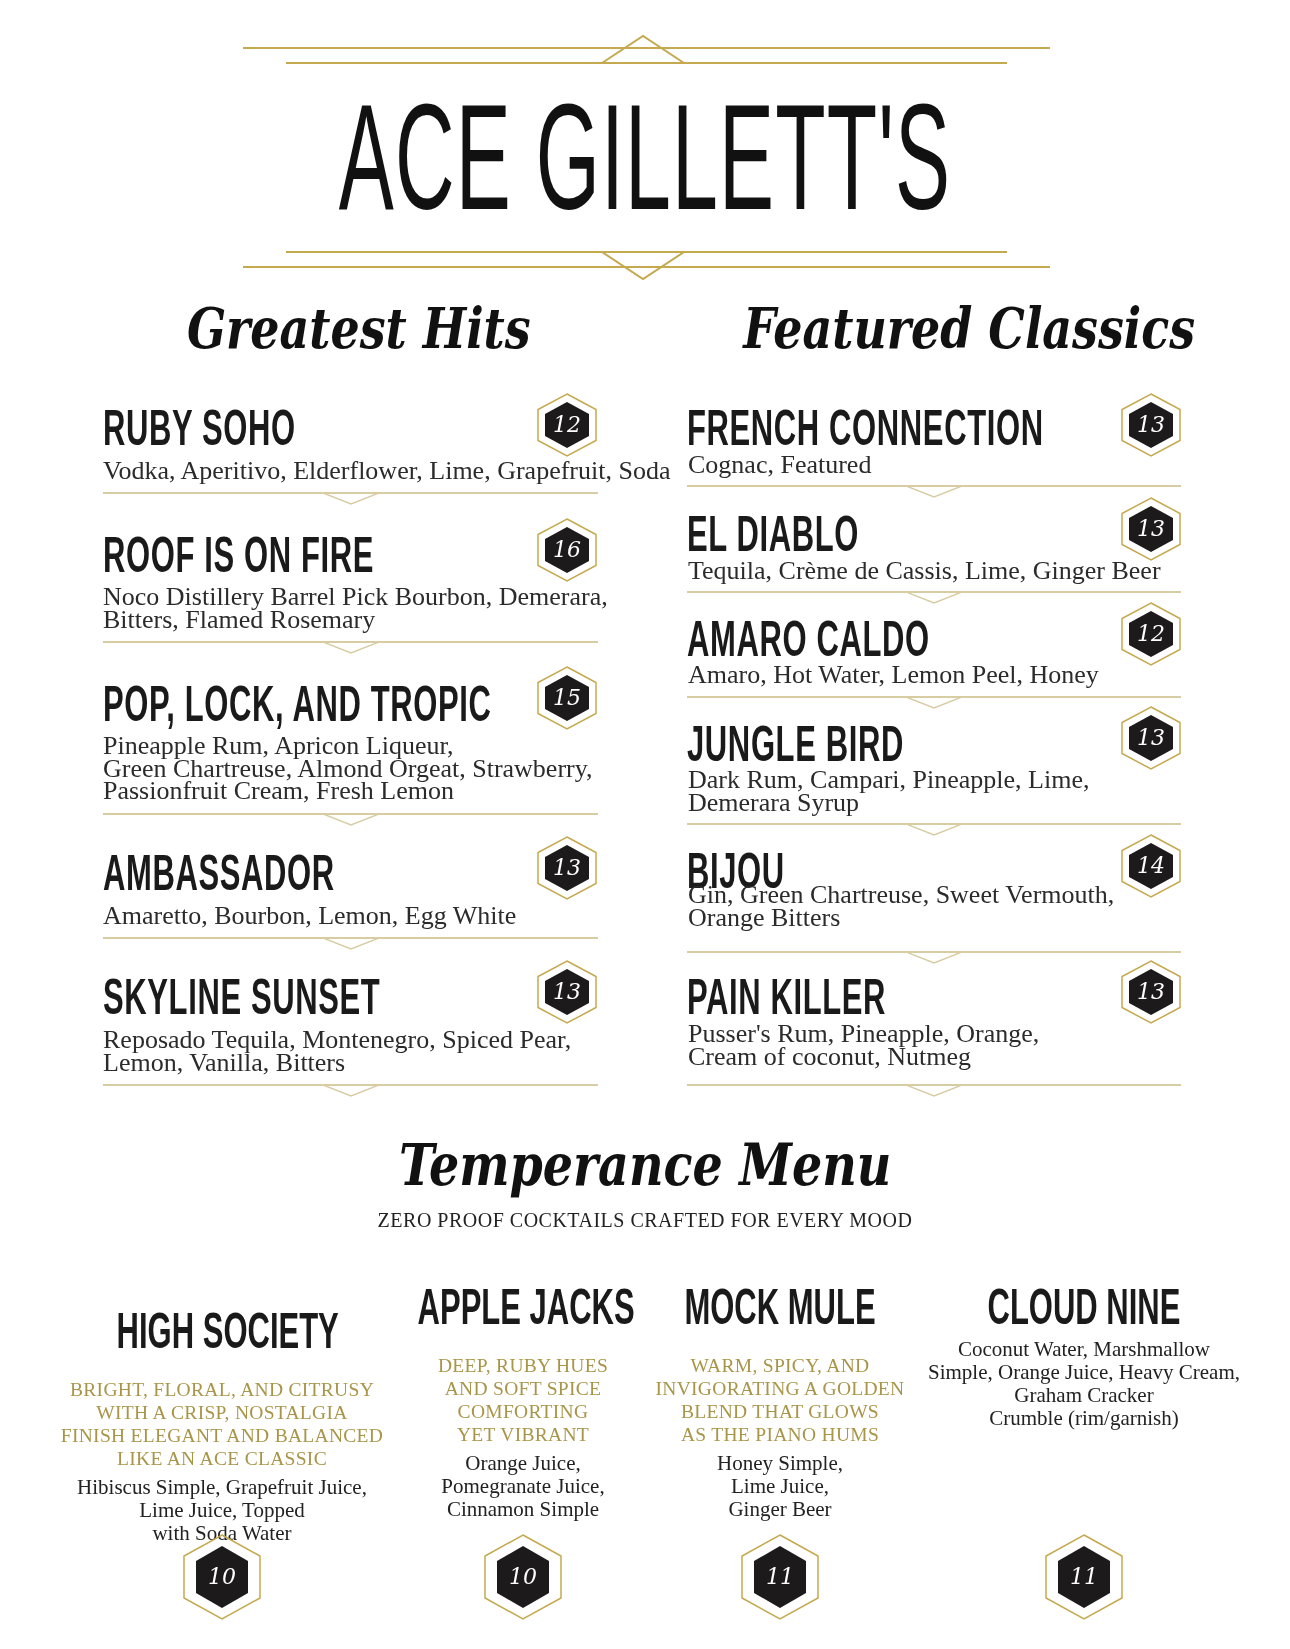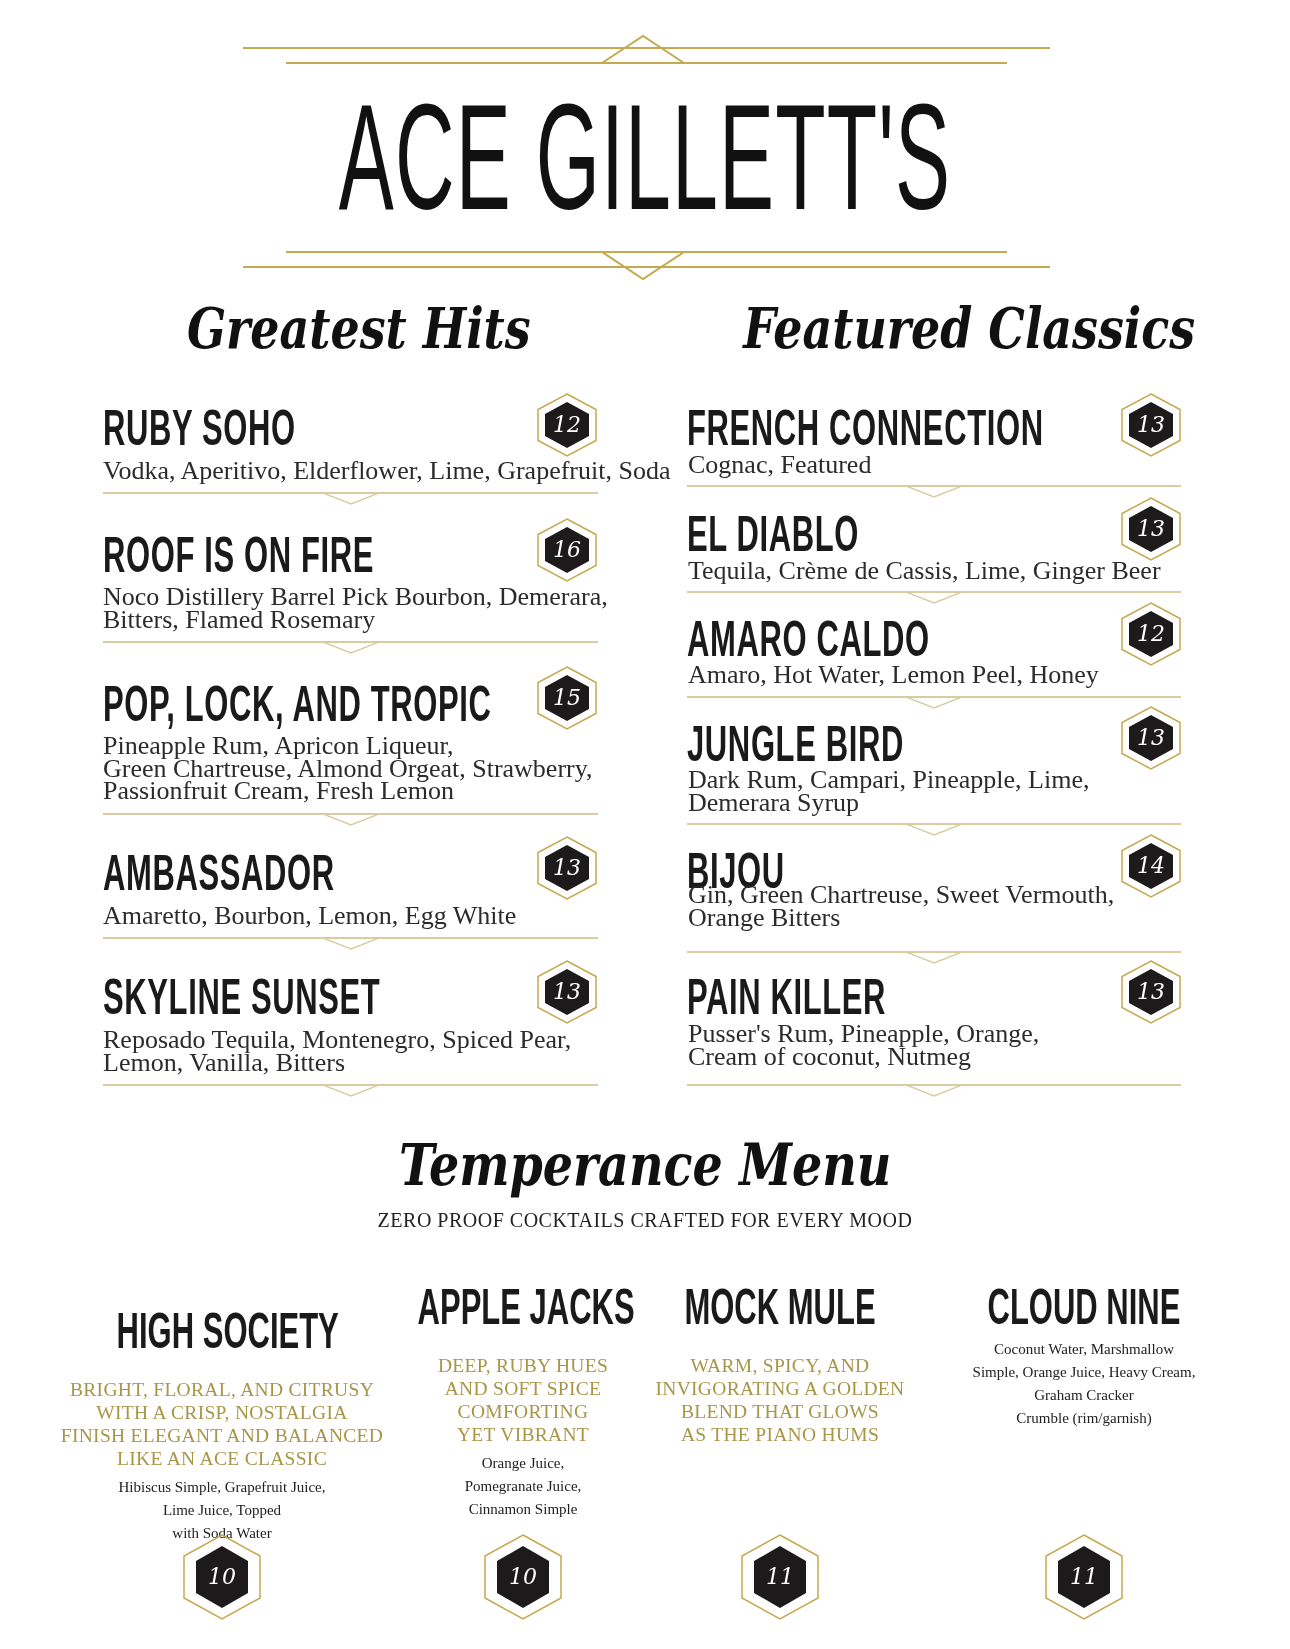--- a/index.html
+++ b/index.html
@@ -11,21 +11,21 @@
   .item-name { position:absolute; font-family:"Liberation Sans", sans-serif; font-weight:bold; font-size:50px; line-height:50px; color:#1a1a1a; transform:scaleX(0.62); transform-origin:left center; white-space:nowrap; letter-spacing:1px; }
   .item-desc { position:absolute; font-family:"Liberation Serif", serif; font-size:26px; line-height:22.5px; color:#2b2b2b; }
   .divider { position:absolute; height:2px; background:#d8cca3; }
   .chev { position:absolute; width:56px; height:12px; }
   .hex { position:absolute; width:64px; height:64px; }
   .hex span { position:absolute; left:0; top:0; width:64px; line-height:64px; text-align:center; color:#fff; font-family:"DejaVu Serif", serif; font-style:italic; font-size:22px; }
   .tp-sub { position:absolute; left:0; width:1290px; top:1209px; text-align:center; font-size:20px; letter-spacing:0.5px; color:#222; }
   .zp-col { position:absolute; width:340px; text-align:center; }
   .zp-name { font-family:"Liberation Sans", sans-serif; font-weight:bold; font-size:50px; line-height:50px; color:#1a1a1a; transform:scaleX(0.62); white-space:nowrap; }
   .zp-tag { margin-top:22px; font-size:19.5px; line-height:23px; color:#a89548; letter-spacing:0.3px; }
-  .zp-ing { margin-top:6px; font-size:15px; line-height:23px; color:#222; }
+  .zp-ing { margin-top:6px; font-size:21px; line-height:23px; color:#222; }
   .zhex { position:absolute; width:80px; height:86px; }
   .zhex span { position:absolute; left:0; top:0; width:80px; line-height:86px; text-align:center; color:#fff; font-family:"DejaVu Serif", serif; font-style:italic; font-size:22px; }
 </style>
 </head>
 <body>
 
 <div>
   <div class="gline" style="left:243px; top:47px; width:807px;"></div>
   <div class="gline" style="left:286px; top:62px; width:721px;"></div>
   <svg class="abs" style="left:598px; top:34px;" width="90" height="30">
@@ -250,20 +250,23 @@
     <div class="zp-ing" style="white-space:pre-line;">Orange Juice,
 Pomegranate Juice,
 Cinnamon Simple</div>
   </div>
   <div class="zp-col" style="left:610px; top:1282px;">
     <div class="zp-name">MOCK MULE</div>
     <div class="zp-tag" style="white-space:pre-line;">WARM, SPICY, AND
 INVIGORATING A GOLDEN
 BLEND THAT GLOWS
 AS THE PIANO HUMS</div>
+    <div class="zp-ing" style="white-space:pre-line;">Honey Simple,
+Lime Juice,
+Ginger Beer</div>
   </div>
   <div class="zp-col" style="left:914px; top:1282px;">
     <div class="zp-name">CLOUD NINE</div>
     <div class="zp-ing" style="white-space:pre-line;">Coconut Water, Marshmallow
 Simple, Orange Juice, Heavy Cream,
 Graham Cracker
 Crumble (rim/garnish)</div>
   </div>
 
   <svg class="zhex" style="left:182px; top:1534px;" viewBox="0 0 80 86">

